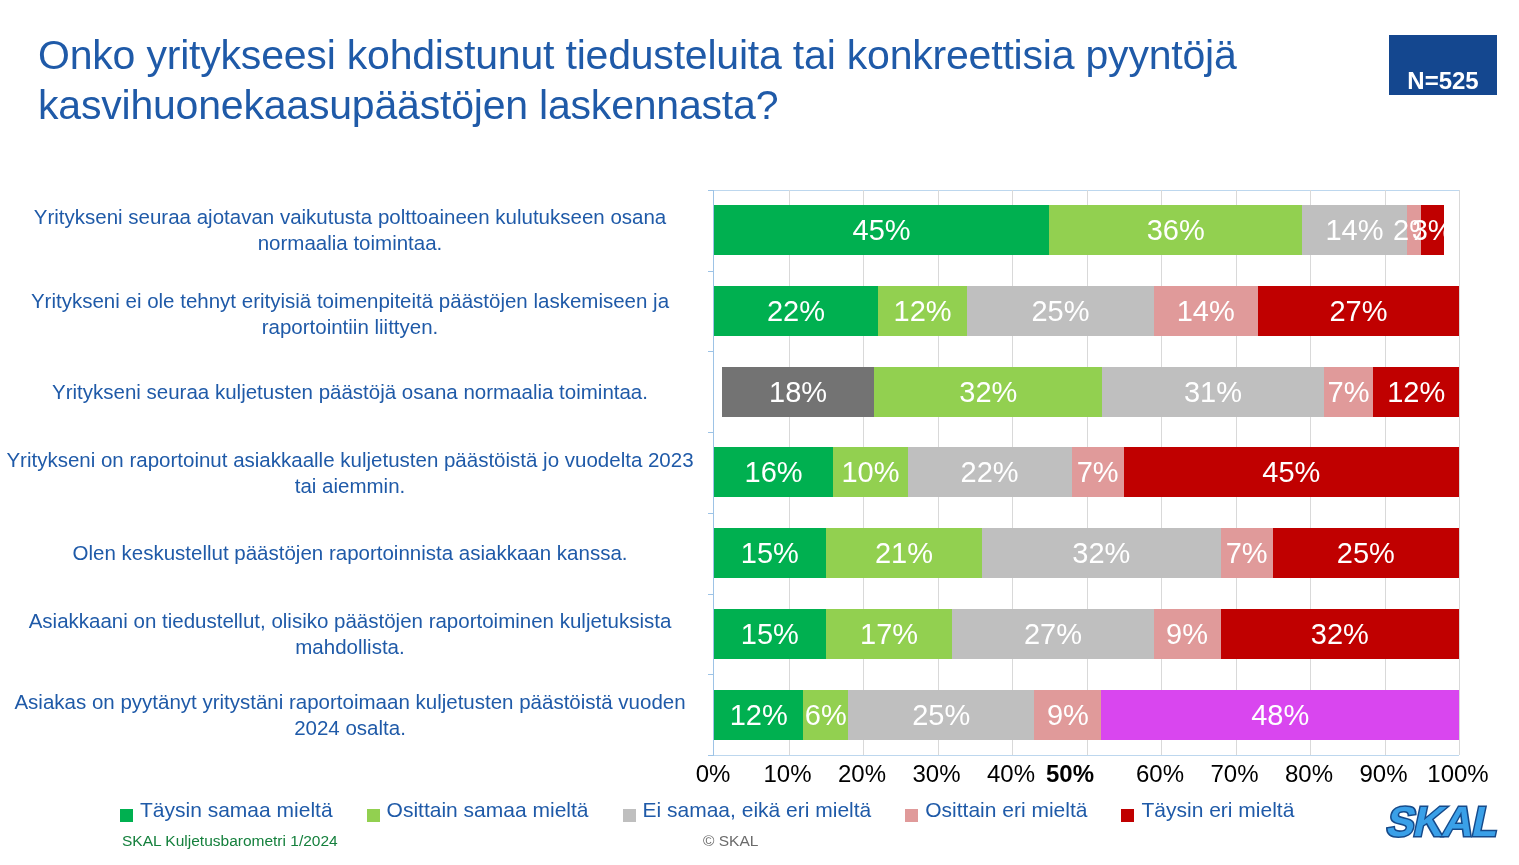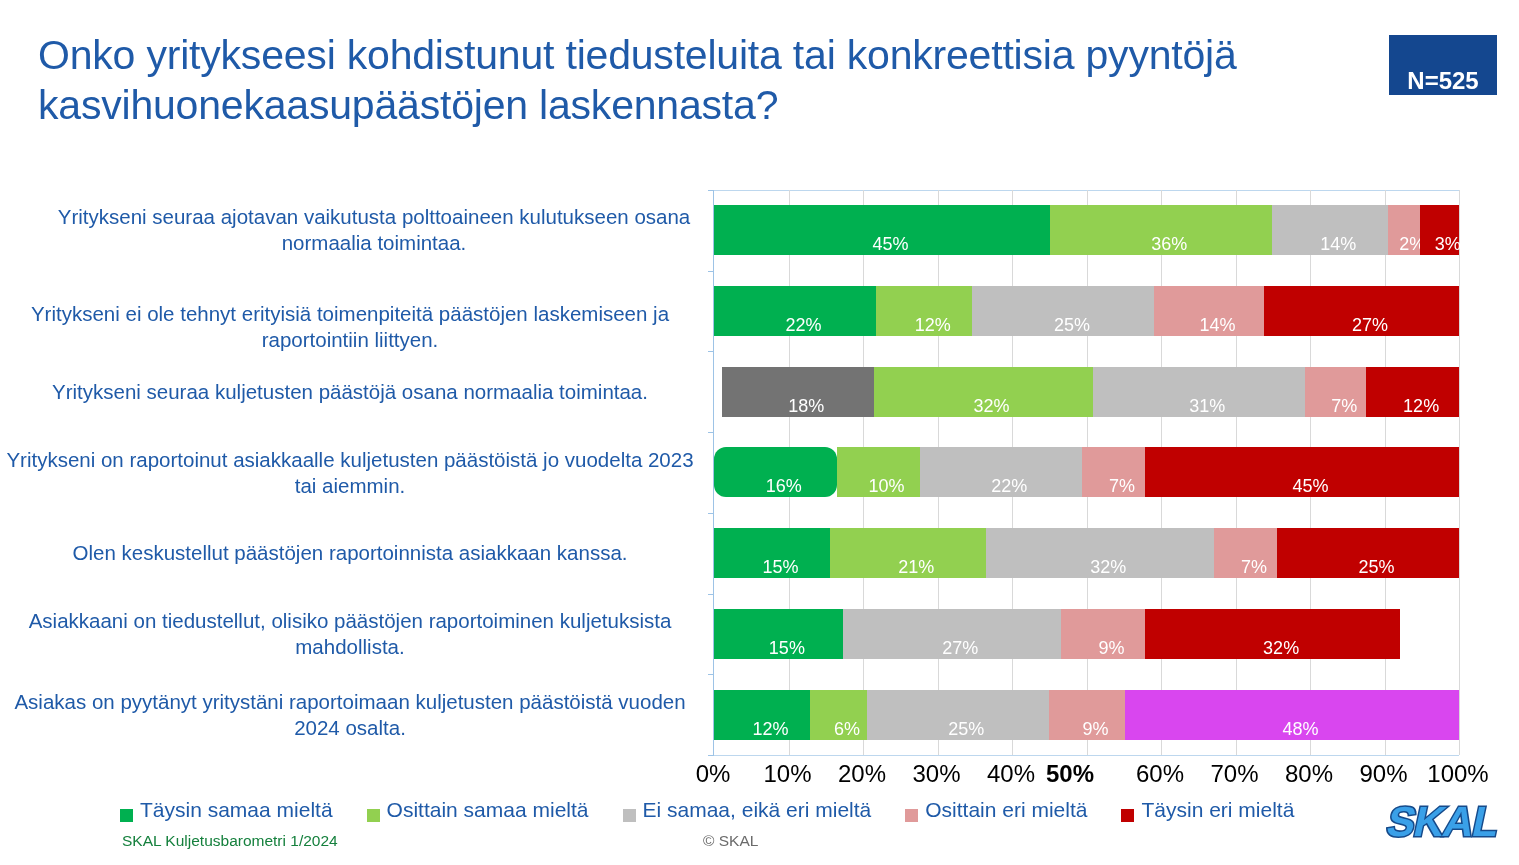--- a/index.html
+++ b/index.html
@@ -53,27 +53,26 @@
 
   .bar-row{
     position:absolute;
     left:0;
     height:50px;
     width:100%;
     display:flex;
   }
   .seg{
     height:100%;
-    display:flex;align-items:flex-end;justify-content:center;
+    display:flex;align-items:center;justify-content:center;
     color:#ffffff;
-    font-size:18px;
+    font-size:29px;
     position:relative;
     overflow:visible;
     white-space:nowrap;
-    padding-left:17px;
   }
   .seg span{pointer-events:none;}
   .cat-wrap{
     position:absolute;
     left:0px;width:700px;
     color:#1f5aa8;
     font-size:20.5px;
     line-height:26px;
     text-align:center;
     display:flex;align-items:center;justify-content:center;
@@ -154,21 +153,21 @@
       <div class="tickmark" style="top: 323px;"></div>
       <div class="tickmark" style="top: 404px;"></div>
       <div class="tickmark" style="top: 484px;"></div>
       <div class="tickmark" style="top: 565px;"></div>
     </div>
   <div id="bars">
       <div class="bar-row" style="top: 15px;">
         <div class="seg" style="width: 335.25px; background: rgb(0, 176, 80);">
           <span>45%</span>
         </div>
-        <div class="seg" style="width: 215px; background: rgb(146, 208, 80);">
+        <div class="seg" style="width: 253px; background: rgb(146, 208, 80);">
           <span>36%</span>
         </div>
         <div class="seg" style="width: 104.3px; background: rgb(191, 191, 191);">
           <span>14%</span>
         </div>
         <div class="seg" style="width: 14.9px; background: rgb(224, 154, 154);">
           <span>2%</span>
         </div>
         <div class="seg" style="width: 22.35px; background: rgb(192, 0, 0);">
           <span>3%</span>
@@ -202,21 +201,21 @@
           <span>31%</span>
         </div>
         <div class="seg" style="width: 52.15px; background: rgb(224, 154, 154);">
           <span>7%</span>
         </div>
         <div class="seg" style="width: 89.4px; background: rgb(192, 0, 0);">
           <span>12%</span>
         </div>
       </div>
       <div class="bar-row" style="top: 257px;">
-        <div class="seg" style="width: 119.2px; background: rgb(0, 176, 80); border-radius: 12px;">
+        <div class="seg" style="width: 119.2px; background: rgb(0, 176, 80);">
           <span>16%</span>
         </div>
         <div class="seg" style="width: 74.5px; background: rgb(146, 208, 80);">
           <span>10%</span>
         </div>
         <div class="seg" style="width: 163.9px; background: rgb(191, 191, 191);">
           <span>22%</span>
         </div>
         <div class="seg" style="width: 52.15px; background: rgb(224, 154, 154);">
           <span>7%</span>
@@ -239,20 +238,23 @@
           <span>7%</span>
         </div>
         <div class="seg" style="width: 186.25px; background: rgb(192, 0, 0);">
           <span>25%</span>
         </div>
       </div>
       <div class="bar-row" style="top: 419px;">
         <div class="seg" style="width: 111.75px; background: rgb(0, 176, 80);">
           <span>15%</span>
         </div>
+        <div class="seg" style="width: 126.65px; background: rgb(146, 208, 80);">
+          <span>17%</span>
+        </div>
         <div class="seg" style="width: 201.15px; background: rgb(191, 191, 191);">
           <span>27%</span>
         </div>
         <div class="seg" style="width: 67.05px; background: rgb(224, 154, 154);">
           <span>9%</span>
         </div>
         <div class="seg" style="width: 238.4px; background: rgb(192, 0, 0);">
           <span>32%</span>
         </div>
       </div>
@@ -270,24 +272,24 @@
           <span>9%</span>
         </div>
         <div class="seg" style="width: 357.6px; background: #d946ef;">
           <span>48%</span>
         </div>
       </div>
     </div>
 </div>
 
 <div id="cat-labels">
-    <div class="cat-wrap" style="top: 195.357px; padding-left: 24px;">
+    <div class="cat-wrap" style="top: 195.357px;">
       <span>Yritykseni seuraa ajotavan vaikutusta polttoaineen kulutukseen osana normaalia toimintaa.</span>
     </div>
-    <div class="cat-wrap" style="top: 292px;">
+    <div class="cat-wrap" style="top: 279px;">
       <span>Yritykseni ei ole tehnyt erityisiä toimenpiteitä päästöjen laskemiseen ja raportointiin liittyen.</span>
     </div>
     <div class="cat-wrap" style="top: 356.786px;">
       <span>Yritykseni seuraa kuljetusten päästöjä osana normaalia toimintaa.</span>
     </div>
     <div class="cat-wrap" style="top: 437.5px;">
       <span>Yritykseni on raportoinut asiakkaalle kuljetusten päästöistä jo vuodelta 2023 tai aiemmin.</span>
     </div>
     <div class="cat-wrap" style="top: 518.214px;">
       <span>Olen keskustellut päästöjen raportoinnista asiakkaan kanssa.</span>

